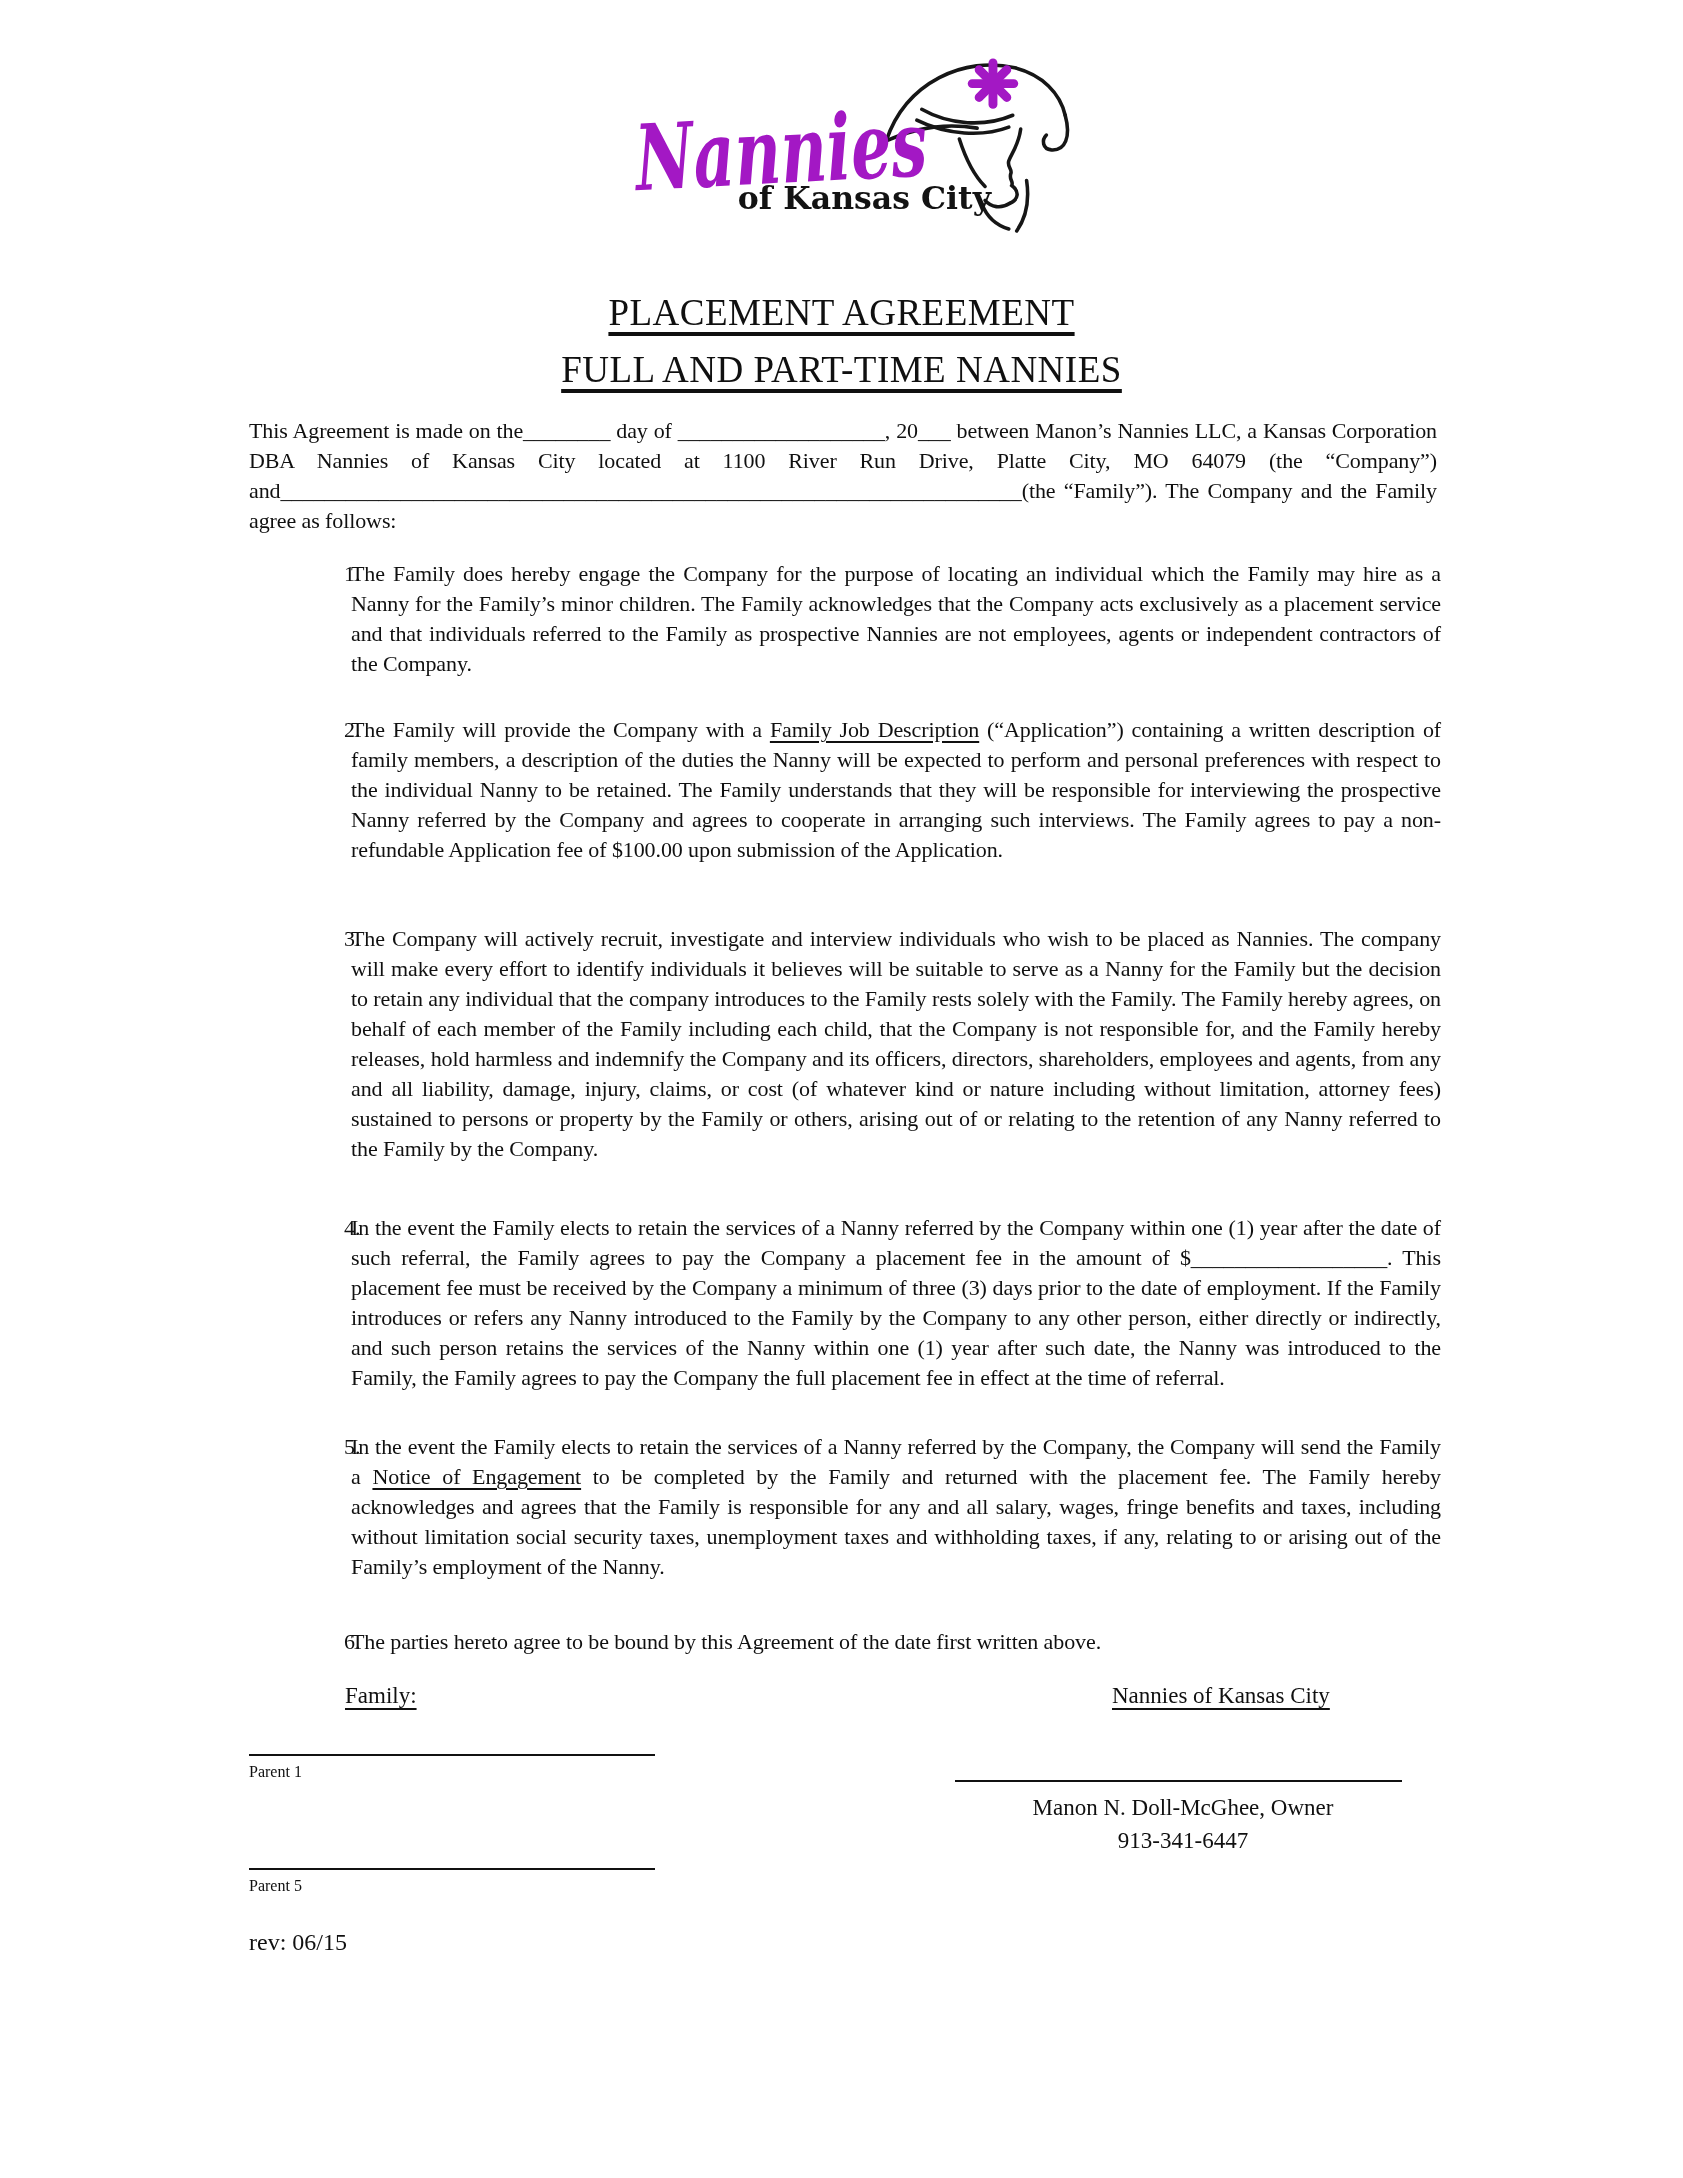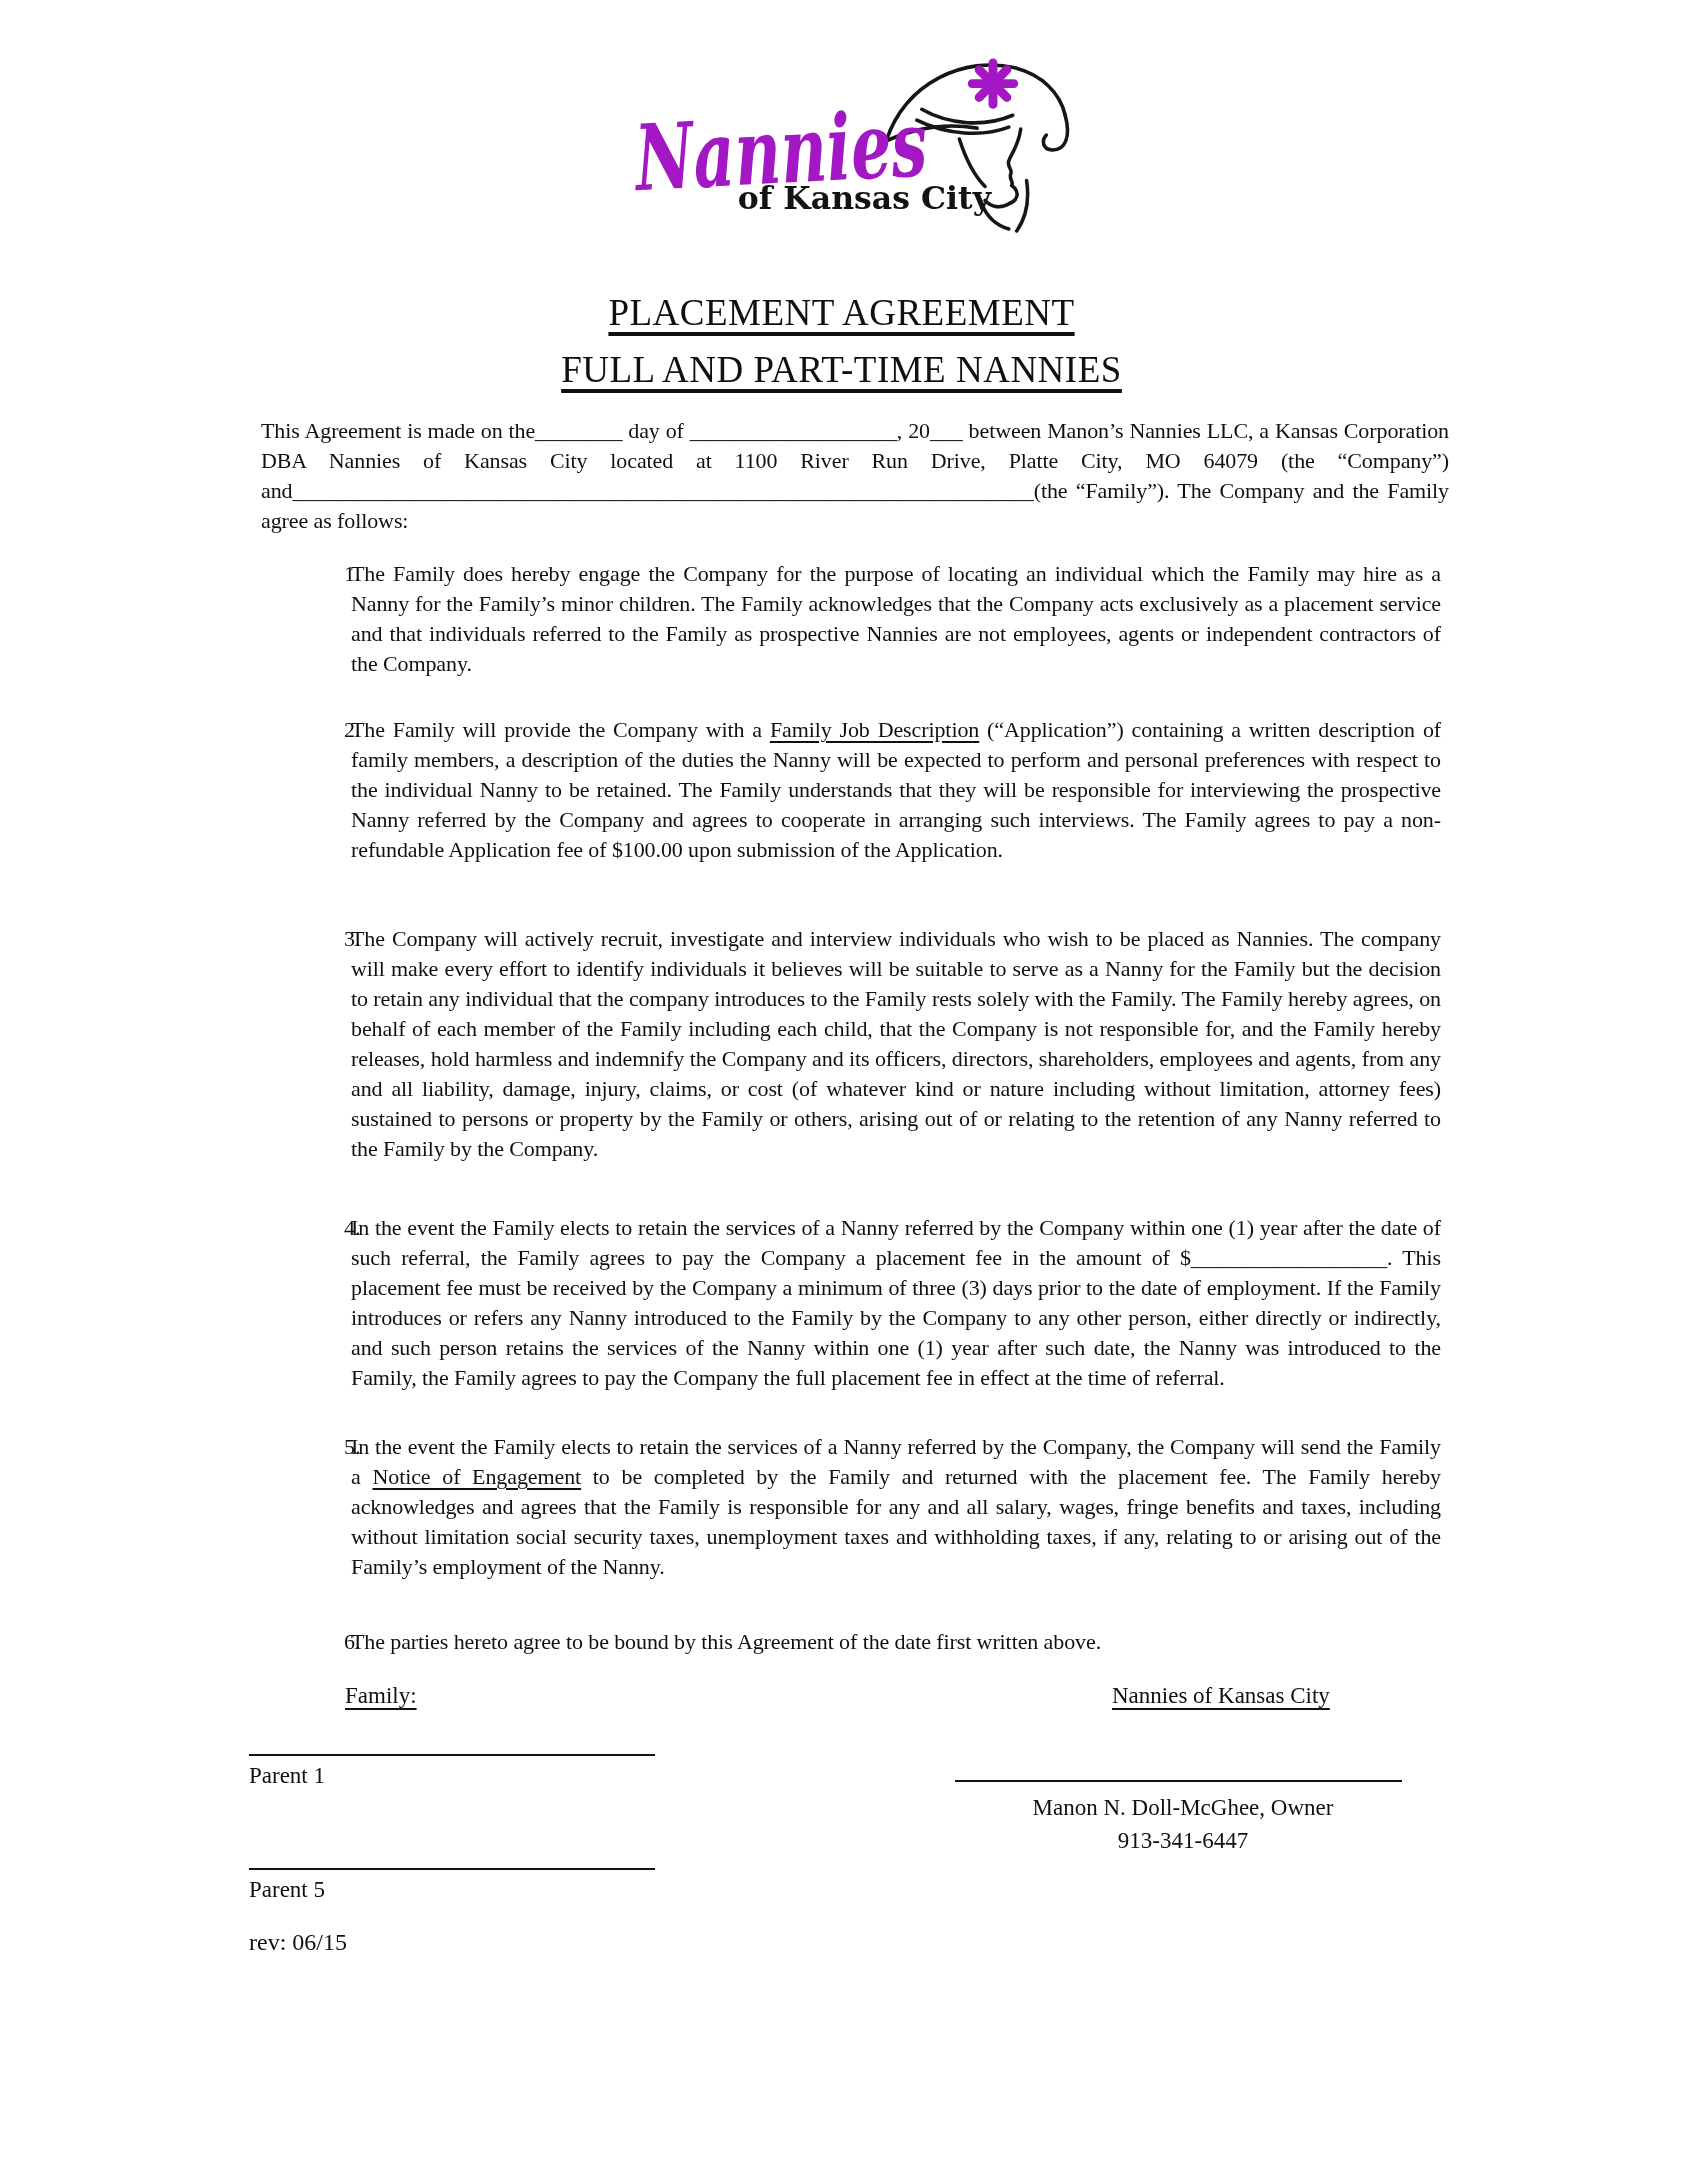--- a/index.html
+++ b/index.html
@@ -20,32 +20,32 @@
     letter-spacing:0.5px;
   }
   .title-block .tl{
     text-decoration:underline;
     text-decoration-thickness:4px;
     text-underline-offset:7px;
   }
   
   .bodytext{font-size:22px;line-height:30px;letter-spacing:-0.1px;}
   .intro{
-    position:absolute;top:416px;left:261px;width:1188px;
+    position:absolute;top:416px;left:249px;width:1188px;
     text-align:justify;
   }
   .item{position:absolute;left:249px;width:1192px;}
   .item .num{position:absolute;left:95px;top:0;}
   .item .itext{margin-left:102px;text-align:justify;}
   .itext .u{text-decoration:underline;text-underline-offset:4px;}
   
   .sig-label{position:absolute;font-size:23px;}
   .u2{text-decoration:underline;text-underline-offset:5px;text-decoration-thickness:2px;}
   .sig-line{position:absolute;height:0;border-bottom:2px solid #111;}
-  .sig-caption{position:absolute;font-size:23px;}
+  .sig-caption{position:absolute;font-size:16px;}
   .owner-block{position:absolute;text-align:center;font-size:23px;line-height:33px;}
   .rev{position:absolute;font-size:24px;}
 </style>
 </head>
 <body>
 
 <div class="page">
 
   <svg class="logo" style="left:627px;top:34px;width:455px;height:210px" viewBox="0 0 460 212" xmlns="http://www.w3.org/2000/svg">
 

